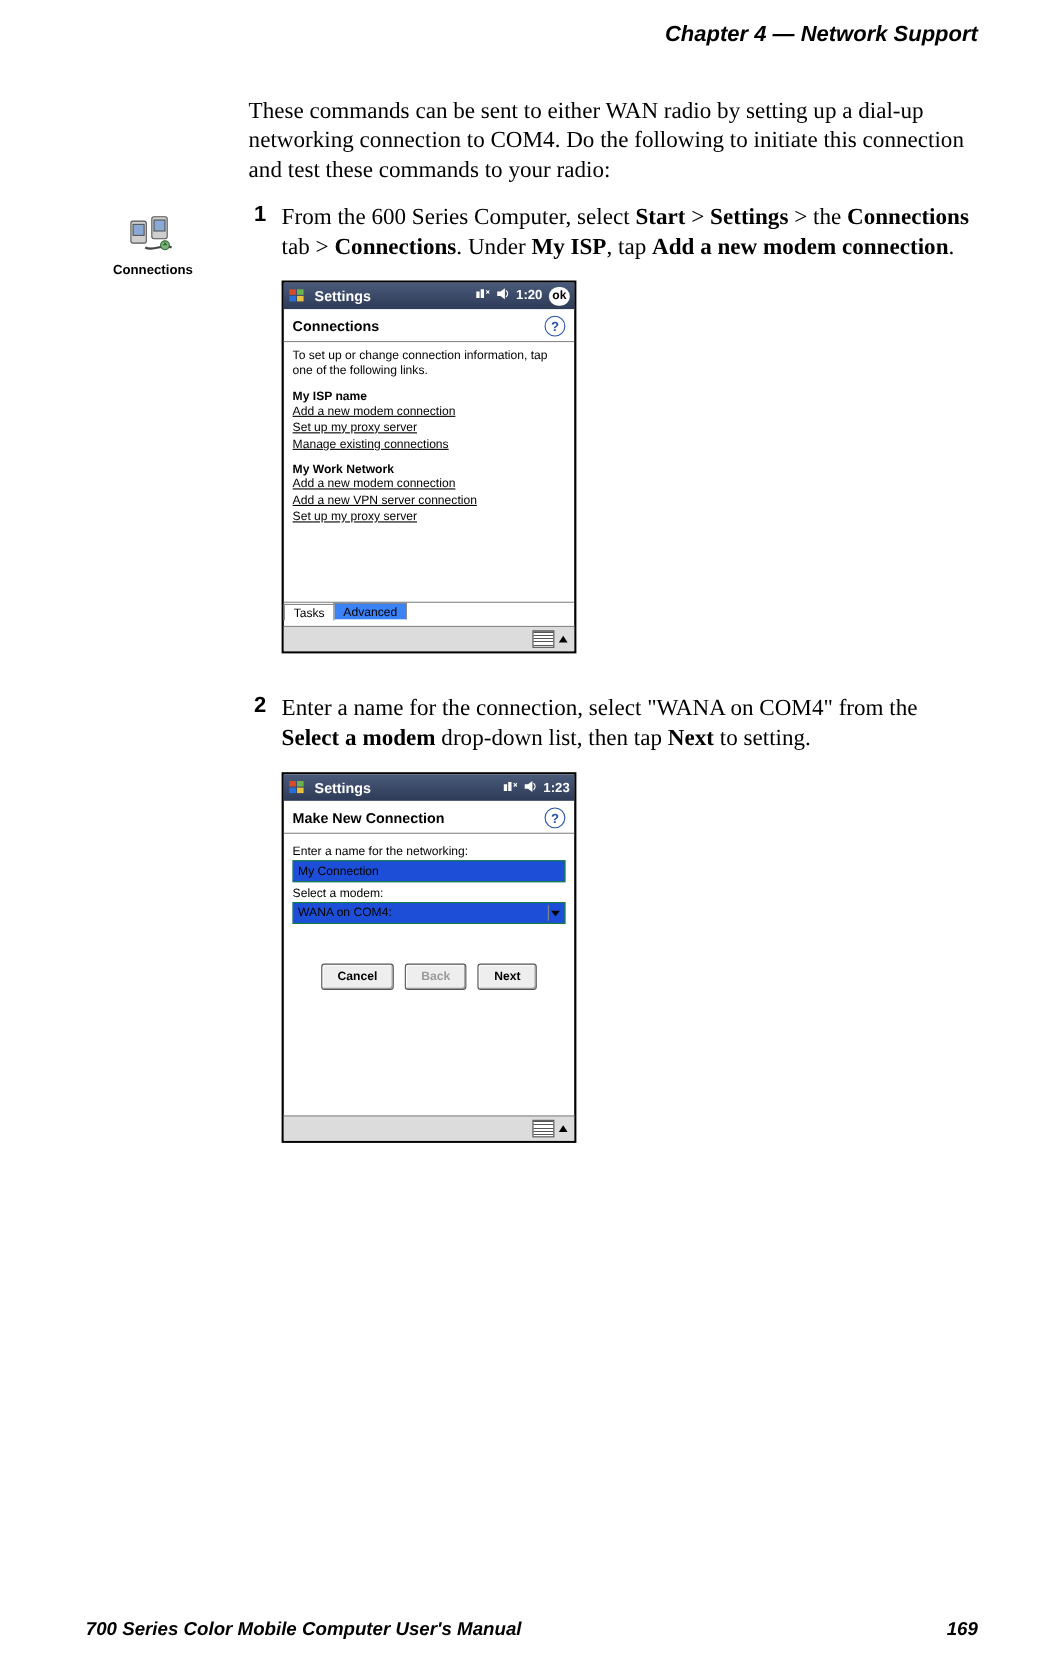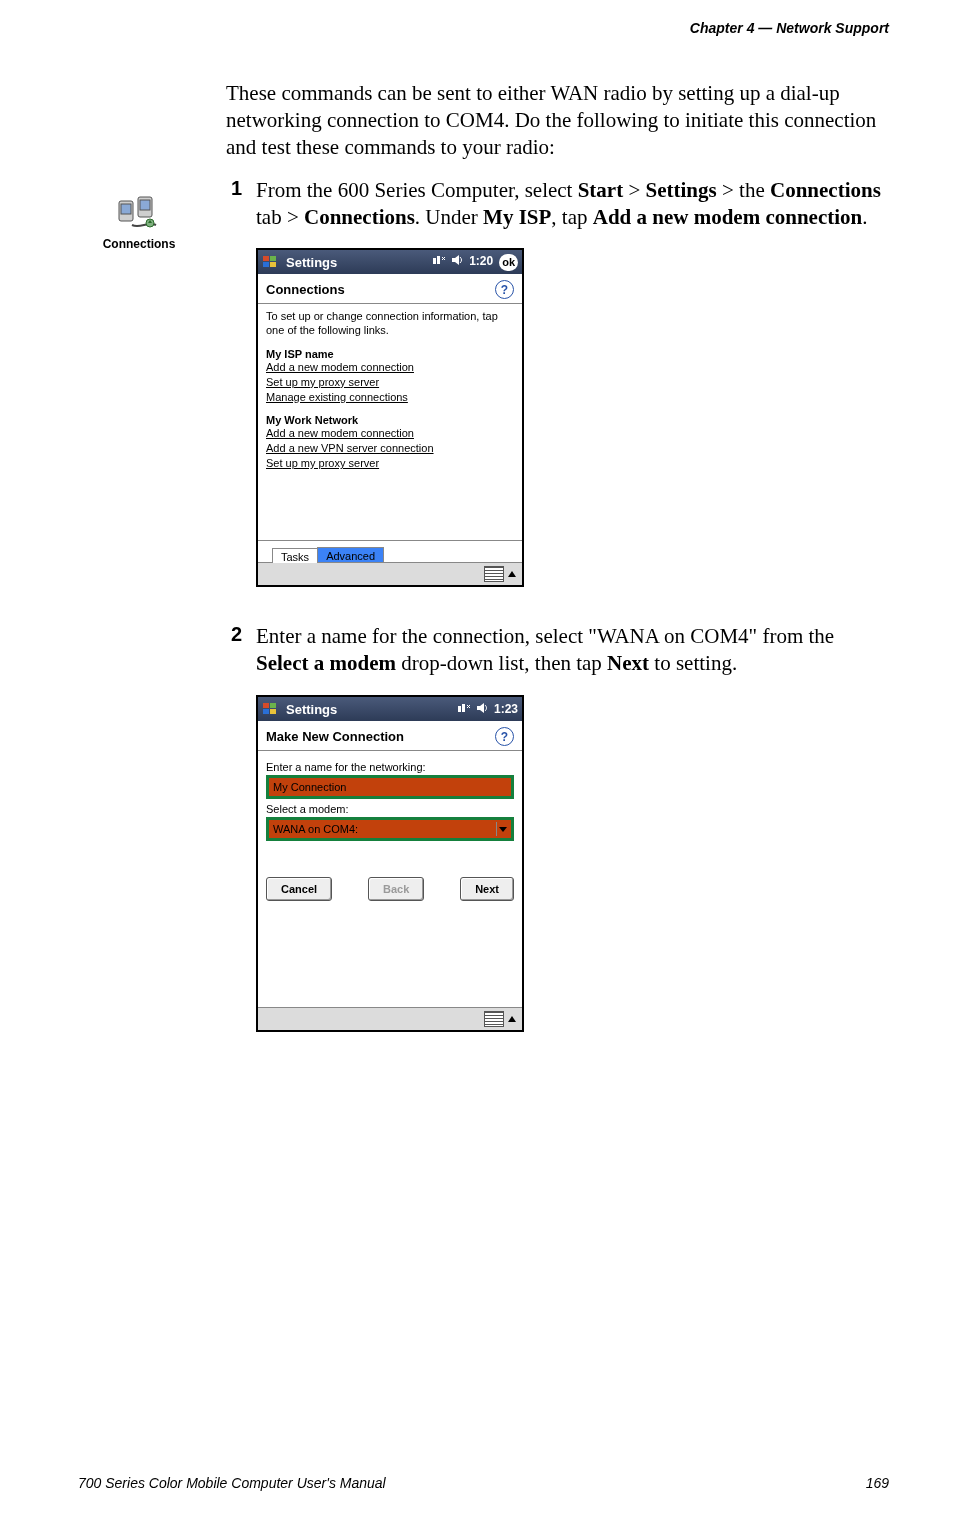--- a/index.html
+++ b/index.html
@@ -1,18 +1,18 @@
 <!DOCTYPE html>
 <html><head>
 <meta charset="utf-8">
 <style>
   html,body{margin:0;padding:0;background:#fff;color:#000;font-family:Georgia,'Times New Roman',serif}
   body{width:967px;height:1519px;position:relative;box-sizing:border-box}
   .page{position:absolute;inset:0;padding:20px 78px 30px 78px;box-sizing:border-box}
-  .hdr{text-align:right;font-style:italic;font-weight:bold;font-family:Verdana,Arial,sans-serif;font-size:14px;margin-bottom:44px}
+  .hdr{text-align:right;font-style:italic;font-weight:bold;font-family:Verdana,Arial,sans-serif;font-size:20px;margin-bottom:44px}
   .main{margin-left:148px}
   h2{font-family:Arial,Helvetica,sans-serif;font-weight:900;font-size:23px;margin:0 0 4px 0;letter-spacing:-.5px}
   .intro{font-size:21px;line-height:1.28;margin:0 0 16px 0}
   .step{display:flex;gap:14px;margin:0 0 18px 0}
   .num{font-family:Arial,Helvetica,sans-serif;font-weight:900;font-size:20px;width:16px;flex-shrink:0;text-align:right}
   .body{font-size:21px;line-height:1.28;flex:1}
   .body b{font-weight:bold}
   .sideicon{position:absolute;left:96px;top:195px;width:86px;text-align:center}
   .sideicon .lbl{font-family:Verdana,Arial,sans-serif;font-size:12px;font-weight:bold;margin-top:4px}
   .devices{display:inline-block}
@@ -23,39 +23,39 @@
   .flag{width:16px;height:16px;display:inline-flex}
   .tb-title{font-weight:bold;font-size:13px;flex:1;padding-left:2px}
   .tb-icons{display:flex;align-items:flex-start;gap:6px;font-size:12px;font-weight:bold}
   .ok{background:#fff;color:#000;border-radius:9px;height:17px;padding:0 3px;font-size:11px;font-weight:900;display:inline-flex;align-items:center}
   .subbar{display:flex;align-items:center;justify-content:space-between;padding:6px 8px 4px 8px;font-weight:bold;font-size:13px;border-bottom:1px solid #888}
   .help{width:17px;height:17px;border:1.5px solid #2853a8;border-radius:50%;color:#2853a8;font-weight:900;display:inline-flex;align-items:center;justify-content:center;font-size:12px}
   .content{padding:6px 8px 4px 8px;min-height:236px;box-sizing:border-box}
   .txt{font-size:11px;line-height:1.25;margin-bottom:10px}
   .grp-head{font-weight:bold;font-size:11px;margin-top:2px}
   .lnk{display:block;color:#000;text-decoration:underline;font-size:11px;line-height:1.35}
-  .tabs{display:flex;align-items:flex-end;height:21px;padding-left:14px;border-top:1px solid #888}
+  .tabs{display:flex;align-items:flex-start;height:21px;padding-left:0;border-top:1px solid #888}
   .tab{border:1px solid #888;border-bottom:none;padding:2px 8px 0 8px;font-size:11px;margin-right:-1px;background:#3b82f6}
   .tab.active{background:#fff;position:relative;top:1px}
   .sipbar{height:22px;background:#dcdcdc;border-top:1px solid #888;display:flex;align-items:center;justify-content:flex-end;padding-right:6px;gap:4px}
   .kbd{width:18px;height:14px;border:1px solid #555;display:inline-block;background:repeating-linear-gradient(#555,#555 1px,#fff 1px,#fff 3px)}
   .tri{width:0;height:0;border-left:4px solid transparent;border-right:4px solid transparent;border-bottom:6px solid #000}
 
   
   .flabel{font-size:11px;margin:4px 0 2px 0}
-  .fld{border:3px solid #15803d;height:18px;padding:0 4px;display:flex;align-items:center;font-size:11px;background:#c2410c}
+  .fld{border:1px solid #15803d;height:18px;padding:0 4px;display:flex;align-items:center;font-size:11px;background:#1d4ed8}
   .sel{position:relative}
   .sel .arrow{position:absolute;right:2px;top:2px;width:12px;height:14px;border-left:1px solid #888;display:flex;align-items:center;justify-content:center}
   .sel .arrow .down{width:0;height:0;border-left:4px solid transparent;border-right:4px solid transparent;border-top:5px solid #000}
-  .btnrow{display:flex;justify-content:space-between;gap:10px;margin:36px 0 0 0}
+  .btnrow{display:flex;justify-content:center;gap:10px;margin:36px 0 0 0}
   .wbtn{border:1px solid #555;border-radius:3px;height:22px;padding:0 14px;display:inline-flex;align-items:center;font-size:11px;font-weight:bold;background:#eee;box-shadow:inset -1px -1px 0 #999,inset 1px 1px 0 #fff}
   .wbtn.disabled{color:#9a9a9a}
 
   
-  .ftr{position:absolute;bottom:28px;left:78px;right:78px;display:flex;justify-content:space-between;font-style:italic;font-weight:normal;font-family:Verdana,Arial,sans-serif;font-size:14px}
+  .ftr{position:absolute;bottom:28px;left:78px;right:78px;display:flex;justify-content:space-between;font-style:italic;font-weight:bold;font-family:Verdana,Arial,sans-serif;font-size:17px}
 </style>
 </head>
 <body>
 
 <div class="page">
 
   <div class="hdr">
     <span>Chapter  4</span><span>  —  </span><span>Network Support</span>
   </div>
 

